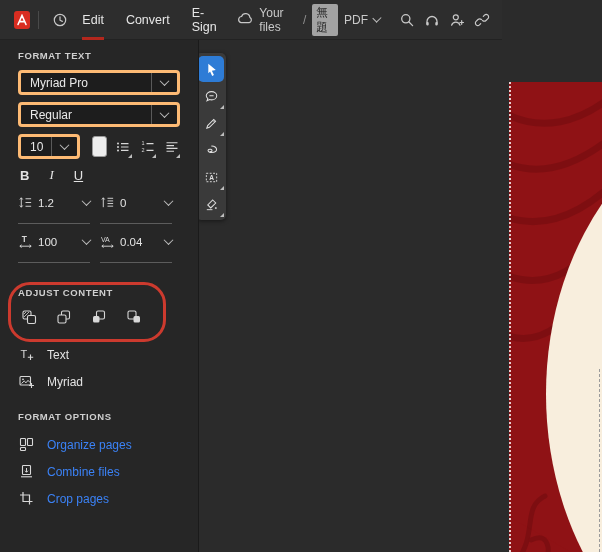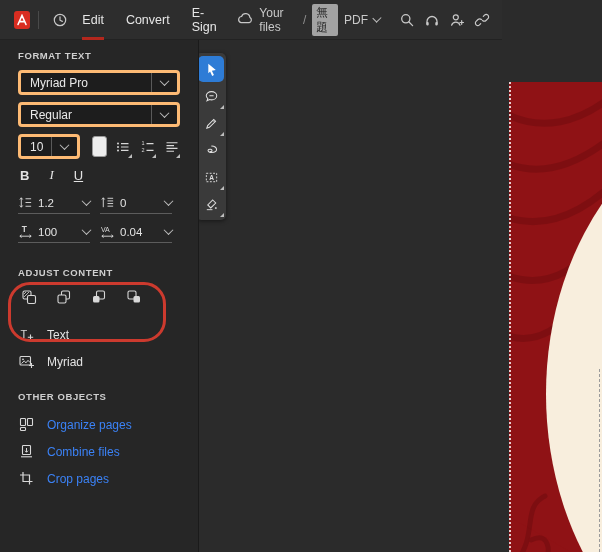--- a/index.html
+++ b/index.html
@@ -43,21 +43,21 @@
     border:1px solid #999; }
   .mini-btn { width:23px; height:22px; margin-left:8px; position:relative; display:flex;
     align-items:center; justify-content:center; }
   .has-sub::after { content:""; position:absolute; right:0; bottom:0;
     border-left:4px solid transparent; border-bottom:4px solid #bdbdbd; }
   .biu { display:flex; gap:20px; color:#e3e3e3; margin:4px 0 12px 2px; align-items:center;}
   .biu b{ font-size:13px; } .biu i{ font-size:13px; font-family:"Liberation Serif",serif;}
   .biu u{ font-size:13px; }
   .spc-grid { display:flex; flex-wrap:wrap; }
   .spc { width:72px; margin-right:10px; margin-bottom:10px; border-bottom:1px solid #5c5c5c;
-    padding-bottom:3px; display:flex; align-items:center; color:#e3e3e3; font-size:11.5px; position:relative;}
+    padding-bottom:13px; display:flex; align-items:center; color:#e3e3e3; font-size:11.5px; position:relative;}
   .spc svg { margin-right:5px; flex:none; }
   .spc .chev { margin-left:auto; }
   .icon-row { display:flex; gap:15px; margin:2px 0 14px 1px; }
   .obj-btn { width:20px; height:20px; display:flex; align-items:center; justify-content:center; }
   .add-item { display:flex; align-items:center; gap:12px; height:27px; color:#e3e3e3; font-size:12px; }
   .opt-item { display:flex; align-items:center; gap:12px; height:27px; color:#3b82f6; font-size:12px; }
   .annot { position:absolute; left:8px; top:282px; width:158px; height:60px;
     border:3px solid #cc3a2e; border-radius:22px; pointer-events:none; z-index:25; }
 
   
@@ -269,21 +269,21 @@
     <div class="add-item">
       <svg width="17" height="17" viewBox="0 0 17 17">
           <rect x="2" y="3.5" width="10.5" height="8.5" rx="1" stroke="#d8d8d8" stroke-width="1.1" fill="none"></rect>
           <circle cx="5" cy="6.3" r=".9" fill="#d8d8d8"></circle>
           <path d="M3.5 10.5 L6.2 8 L8 9.8 L10 7.3 L12 9.5" stroke="#d8d8d8" stroke-width="1" fill="none"></path>
           <path d="M13.5 10 V15 M11 12.5 H16" stroke="#d8d8d8" stroke-width="1.1"></path>
         </svg>
       <span>Myriad</span>
     </div>
 
-    <div class="sec-label" style="margin-top:16px">OTHER OBJECTS</div>
+    <div class="sec-label" style="margin-top:16px">FORMAT OPTIONS</div>
     <div class="opt-item">
       <svg width="17" height="17" viewBox="0 0 17 17">
           <rect x="2.5" y="2.5" width="5" height="7" rx=".8" stroke="#d8d8d8" stroke-width="1.1" fill="none"></rect>
           <rect x="9.5" y="2.5" width="5" height="7" rx=".8" stroke="#d8d8d8" stroke-width="1.1" fill="none"></rect>
           <rect x="2.5" y="11.5" width="5" height="3" rx=".8" stroke="#d8d8d8" stroke-width="1.1" fill="none"></rect>
         </svg>
       <span>Organize pages</span>
     </div>
     <div class="opt-item">
       <svg width="17" height="17" viewBox="0 0 17 17">

